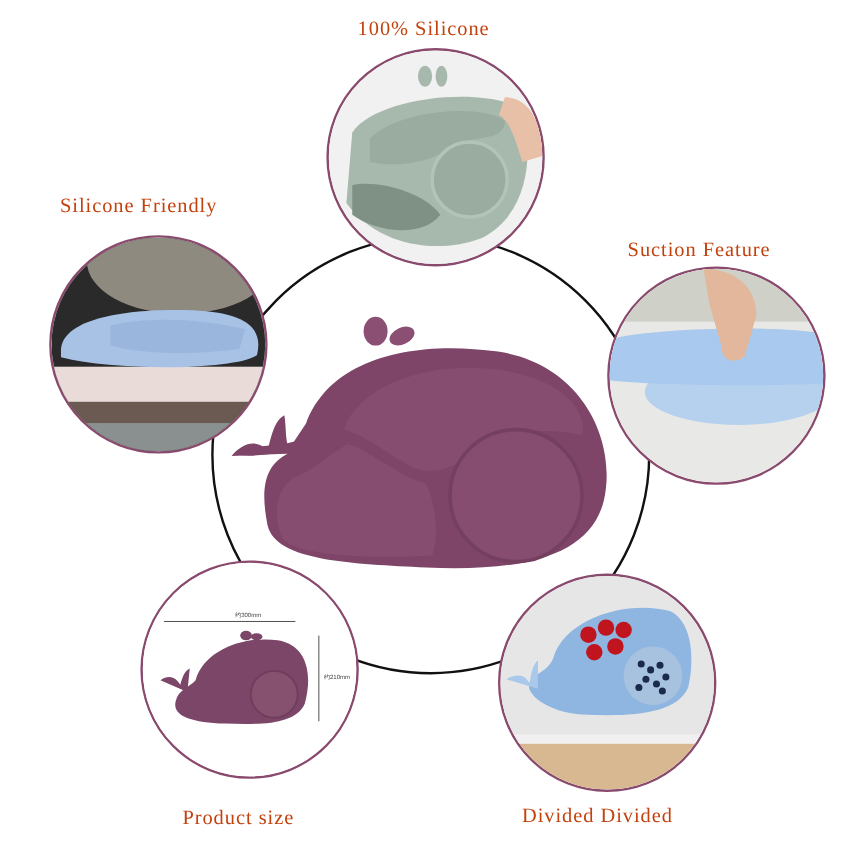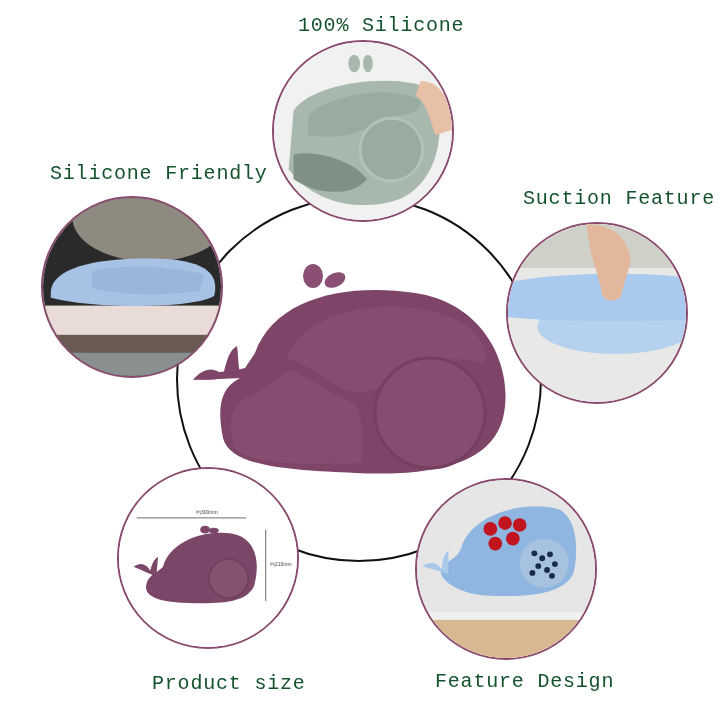--- a/index.html
+++ b/index.html
@@ -1,17 +1,17 @@
 <!DOCTYPE html>
 <html><head>
 <meta charset="utf-8">
 <style>
   html, body { margin:0; padding:0; background:#ffffff; }
   body { width:720px; height:720px; position:relative; overflow:hidden; font-family:"Liberation Sans", sans-serif; }
-  .label { position:absolute; font-size:20px; color:#14532d; letter-spacing:0.8px; white-space:nowrap; font-family:Liberation Mono, monospace; font-weight:normal; }
+  .label { position:absolute; font-size:17px; color:#c2410c; letter-spacing:0.8px; white-space:nowrap; font-family:Liberation Serif, serif; font-weight:normal; }
   .big-ring { position:absolute; left:176px; top:196px; width:366px; height:366px; border:2.5px solid #111; border-radius:50%; box-sizing:border-box; }
   .circ { position:absolute; width:182px; height:182px; border-radius:50%; border:2px solid #8a4a6e; box-sizing:border-box; overflow:hidden; background:#fff; }
   .circ svg { width:100%; height:100%; display:block; }
   .main-plate { position:absolute; left:185px; top:258px; width:330px; height:220px; }
 </style>
 </head>
 <body>
 
 <div class="big-ring"></div>
 
@@ -51,21 +51,21 @@
     <rect width="182" height="182" fill="#2a2a2a"></rect>
     <ellipse cx="110" cy="20" rx="80" ry="45" fill="#8f8a80"></ellipse>
     <rect x="0" y="110" width="182" height="30" fill="#e9dcd8"></rect>
     <rect x="0" y="140" width="182" height="18" fill="#6b5a52"></rect>
     <rect x="0" y="158" width="182" height="24" fill="#8a8f90"></rect>
     <path d="M8 95 C 10 70, 60 60, 120 62 C 170 64, 180 80, 175 100 C 160 112, 60 115, 8 102 Z" fill="#a8c2e6"></path>
     <path d="M50 75 C 80 68, 120 68, 165 78 L 160 95 C 120 100, 80 100, 50 92 Z" fill="#9ab6dc"></path>
   </svg>
 </div>
 
-<div class="label" style="left:523px;top:187px;">Suction Feature</div>
+<div class="label" style="left:523px;top:198px;">Suction Feature</div>
 <div class="circ" style="left:506px;top:222px;">
   <svg viewBox="0 0 182 182">
     <rect width="182" height="182" fill="#e8e8e6"></rect>
     <rect x="0" y="0" width="182" height="45" fill="#cfd0c8"></rect>
     <ellipse cx="110" cy="105" rx="80" ry="28" fill="#b5d1ee"></ellipse>
     <path d="M0 60 C 40 50, 140 48, 182 55 L 182 98 C 140 100, 40 100, 0 95 Z" fill="#a9c9ee"></path>
     <path d="M80 0 C 100 0, 125 10, 125 40 L 115 75 C 105 82, 95 78, 95 65 L 85 30 Z" fill="#e2b79c"></path>
   </svg>
 </div>
 
@@ -105,13 +105,13 @@
     </g>
     <g fill="#c0141e">
       <circle cx="75" cy="50" r="7"></circle>
         <circle cx="90" cy="44" r="7"></circle>
         <circle cx="105" cy="46" r="7"></circle>
       <circle cx="80" cy="65" r="7"></circle>
         <circle cx="98" cy="60" r="7"></circle>
     </g>
   </svg>
 </div>
-<div class="label" style="left:435px;top:670px;">Feature Design</div>
+<div class="label" style="left:435px;top:670px;">Divided Divided</div>
 
 </body></html>

